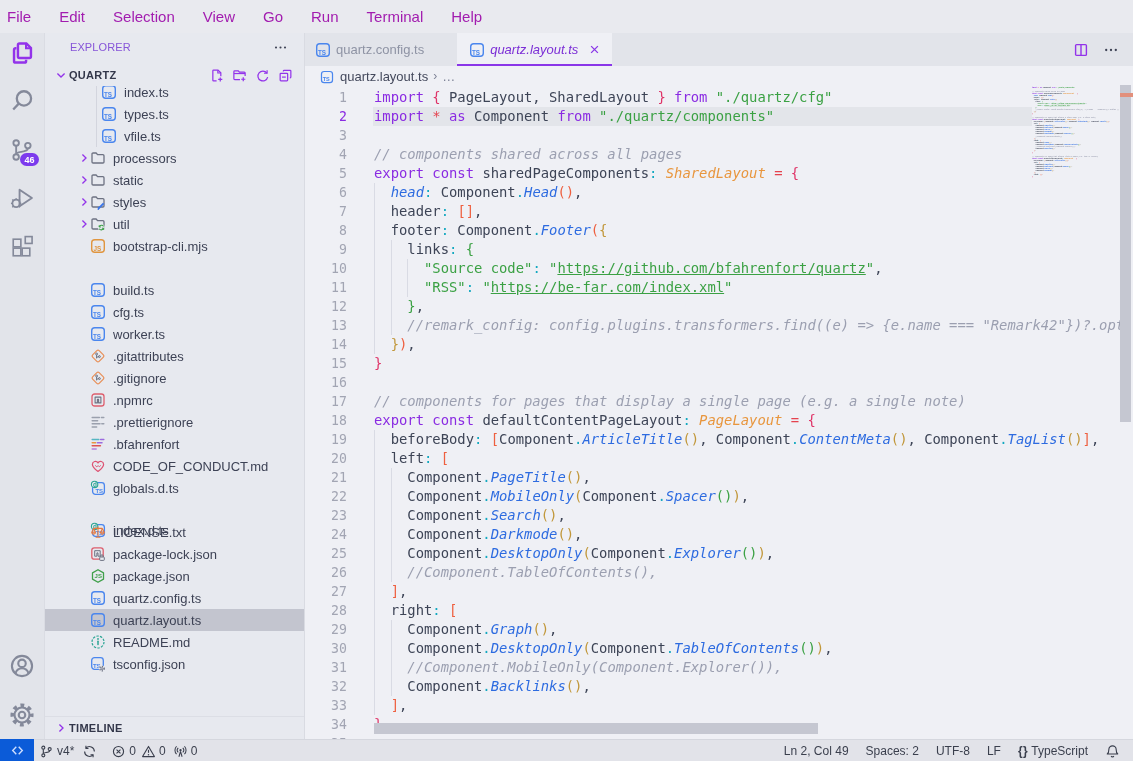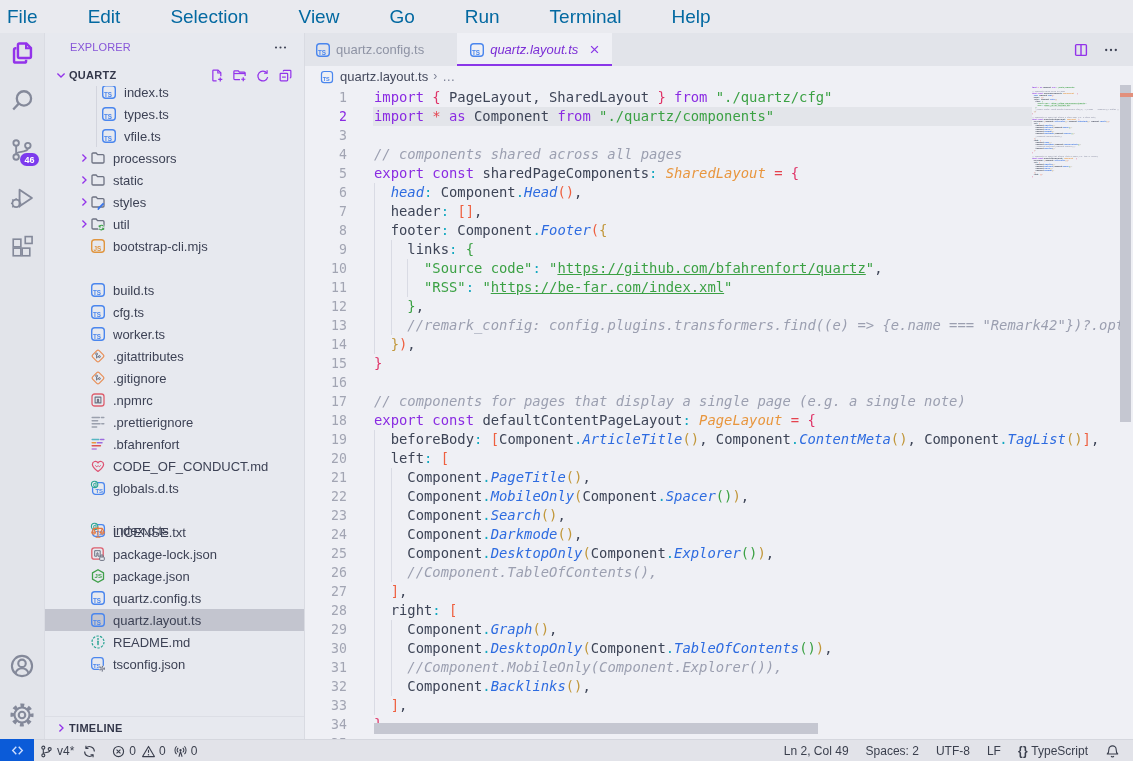--- a/index.html
+++ b/index.html
@@ -9,21 +9,21 @@
     background:#eceef3;
     position:relative;
     color:#24262f;
     -webkit-font-smoothing:antialiased;
   }
   svg { display:block; }
 
   
   .menubar { position:absolute; left:0; top:0; width:1133px; height:33px;
     background:#e9eaef; display:flex; align-items:center; padding-left:0; }
-  .menu-item { font-size:19px; color:#0369a1; padding:0 25px; height:100%;
+  .menu-item { font-size:15px; color:#a21caf; padding:0 14px; height:100%;
     display:flex; align-items:center; }
   .menu-item:first-child { padding-left:7px; }
 
   .activitybar { position:absolute; left:0; top:33px; width:45px; bottom:22px;
     background:#e2e4ea; border-right:1px solid #dadce3; }
   .ab-item { position:absolute; left:0; width:44px; height:48px;
     display:flex; align-items:center; justify-content:center; color:#84899a; }
   .ab-item .badge { position:absolute; right:5px; bottom:8px; background:#7c3aed;
     color:#fff; font-size:9px; font-weight:bold; border-radius:8px; padding:1.5px 4.5px;
     line-height:10px; }

